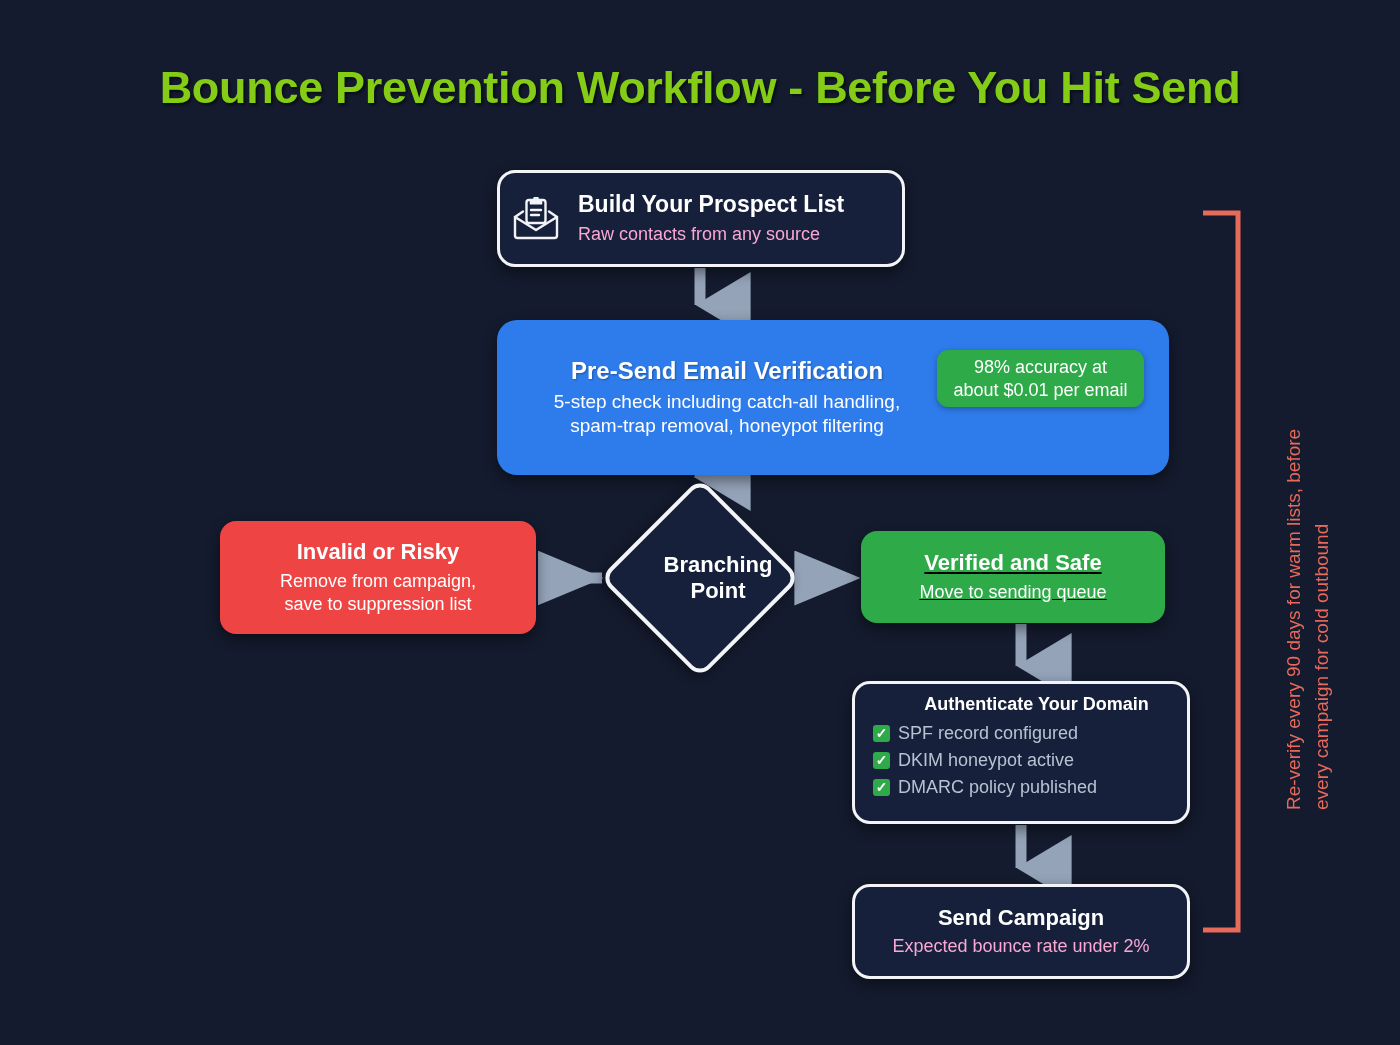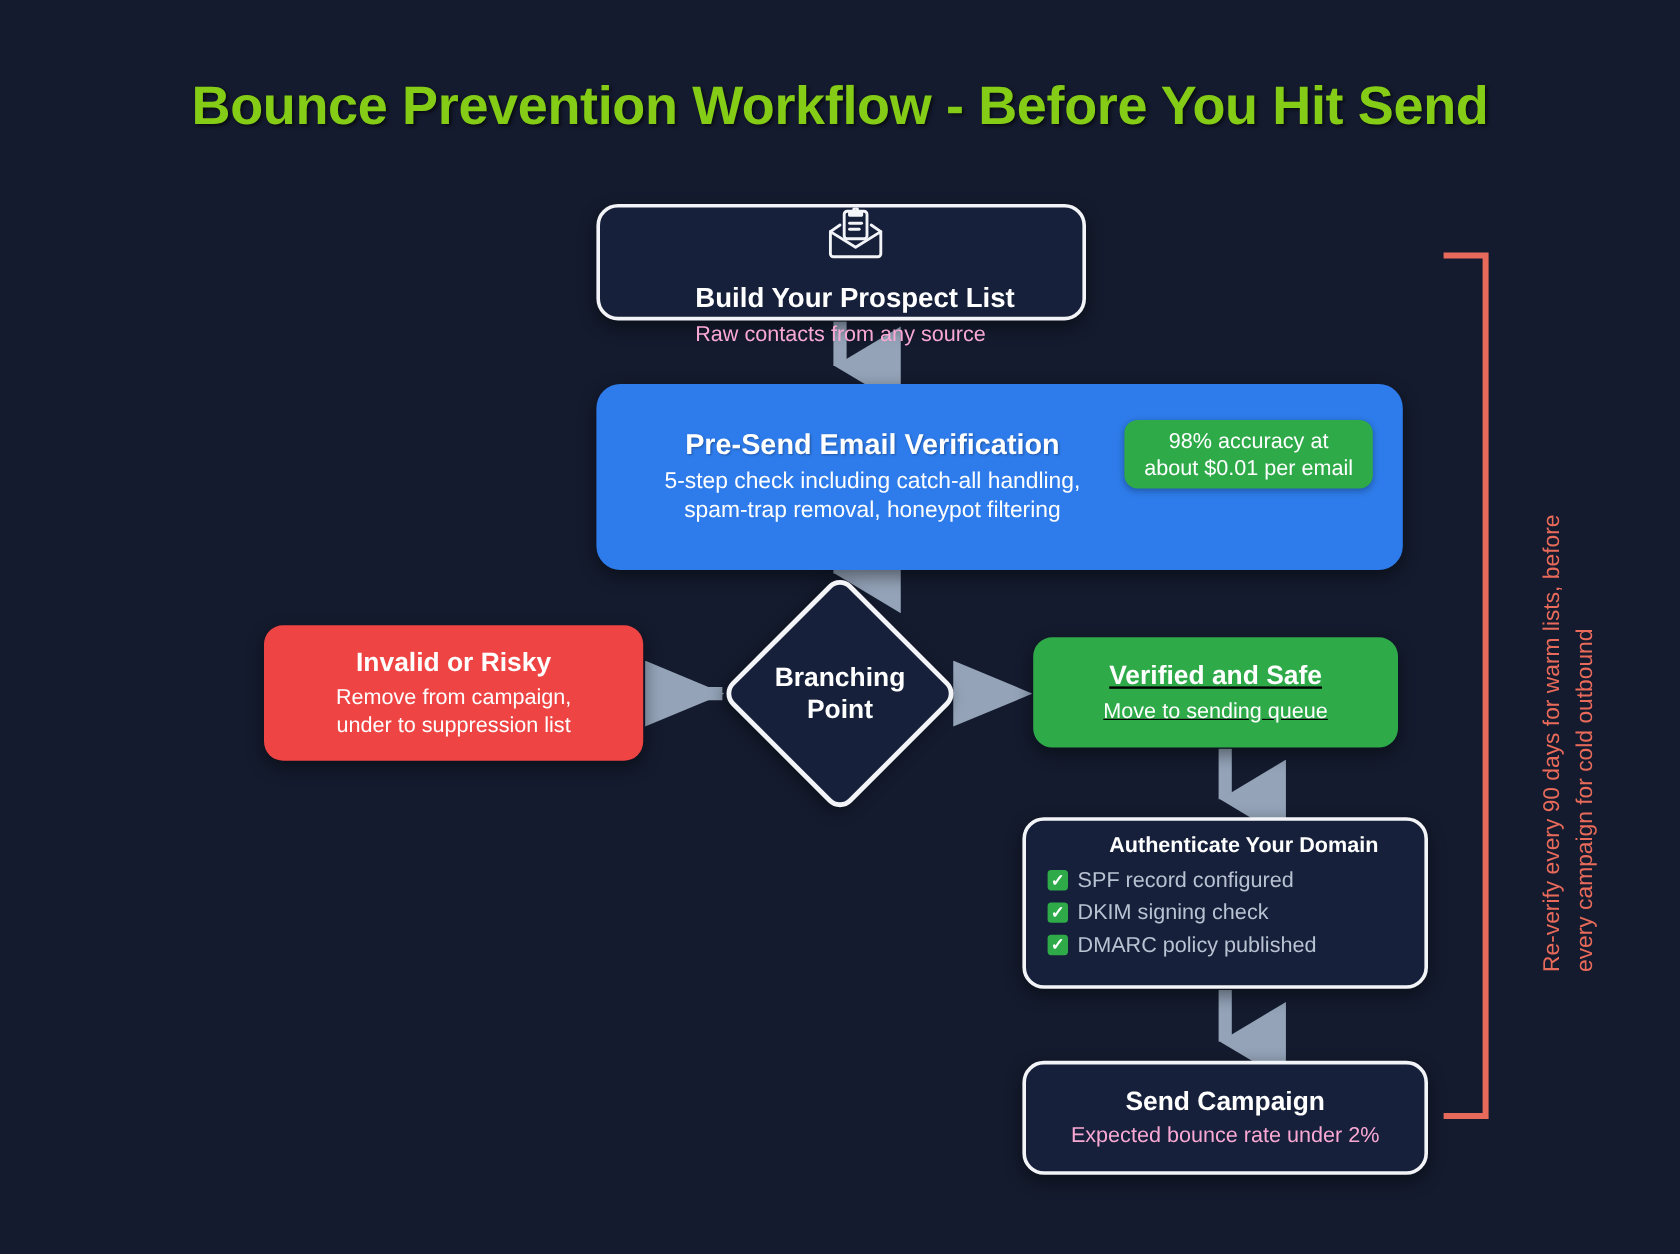--- a/index.html
+++ b/index.html
@@ -55,23 +55,23 @@
   .node.outlined {
     background: #16203a;
     border: 3px solid #f2f4f8;
   }
   .node.outlined .n-sub { color: #f9a8d4; }
 
   
   #node-build {
     left: 497px; top: 170px;
     width: 408px; height: 97px;
-    flex-direction: column;
+    flex-direction: row;
     justify-content: flex-start;
-    padding-left: 23px;
+    padding-left: 12px;
     gap: 18px;
   }
   #node-build .txtwrap { text-align: left; }
   #node-build .n-title { font-size: 23px; }
   #node-build .n-sub { font-size: 18px; }
   .env-icon { flex: 0 0 auto; width: 48px; height: 44px; }
 
   
   #node-verify {
     left: 497px; top: 320px;
@@ -108,21 +108,21 @@
     left: 29px; top: 29px;
     width: 142px; height: 142px;
     background: #16203a;
     border: 4px solid #f2f4f8;
     border-radius: 14px;
     transform: rotate(45deg);
     box-shadow: 0 4px 12px rgba(0,0,0,0.4);
   }
   #node-branch .dia-label {
     position: absolute;
-    left: 0; top: 0; width: 200px; height: 200px;
+    left: 18px; top: 0; width: 200px; height: 200px;
     display: flex; align-items: center; justify-content: center;
     text-align: center;
     font-size: 22px; font-weight: bold; color: #ffffff;
     line-height: 1.2;
   }
 
   
   #node-invalid {
     left: 220px; top: 521px;
     width: 316px; height: 113px;
@@ -271,39 +271,39 @@
         <div>Branching</div>
         <div>Point</div>
       </span>
     </div>
   </div>
 
   <div id="node-invalid" class="node">
     <div class="n-title">Invalid or Risky</div>
     <div class="n-sub">
       <div>Remove from campaign,</div>
-      <div>under to suppression list</div>
+      <div>save to suppression list</div>
     </div>
   </div>
 
   <div id="node-verified" class="node">
     <div class="n-title">Verified and Safe</div>
     <div class="n-sub">Move to sending queue</div>
   </div>
 
   <div id="node-auth" class="node outlined">
     <div class="n-title">Authenticate Your Domain</div>
 
     <div class="check-row">
       <span class="check-box">✓</span>
       <span>SPF record configured</span>
     </div>
     <div class="check-row">
       <span class="check-box">✓</span>
-      <span>DKIM signing check</span>
+      <span>DKIM honeypot active</span>
     </div>
     <div class="check-row">
       <span class="check-box">✓</span>
       <span>DMARC policy published</span>
     </div>
   </div>
 
   <div id="node-send" class="node outlined">
     <div class="n-title">Send Campaign</div>
     <div class="n-sub">Expected bounce rate under 2%</div>

